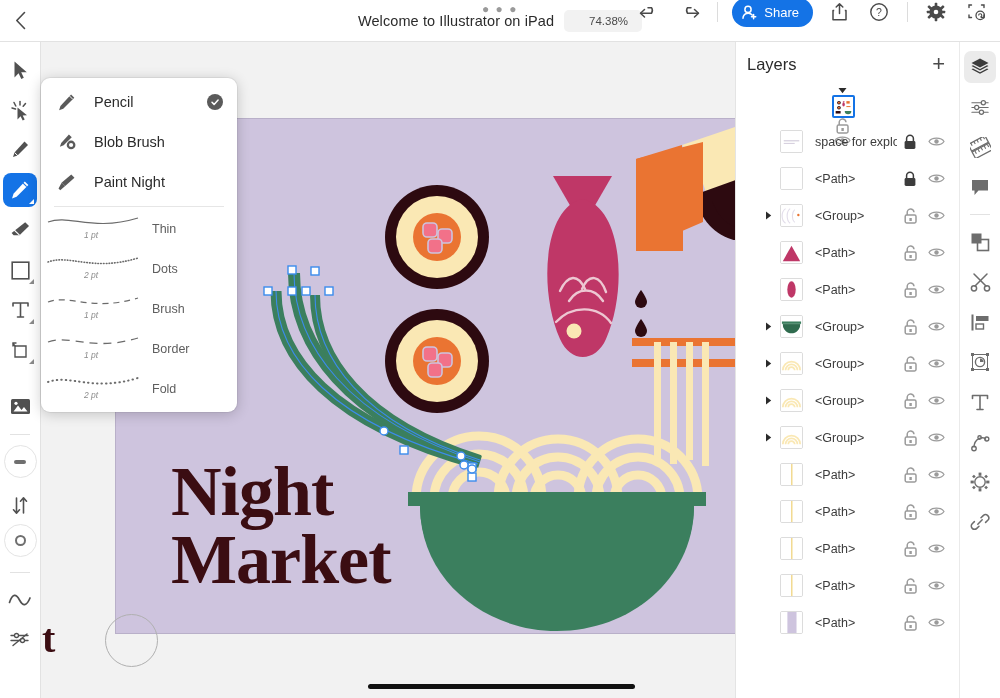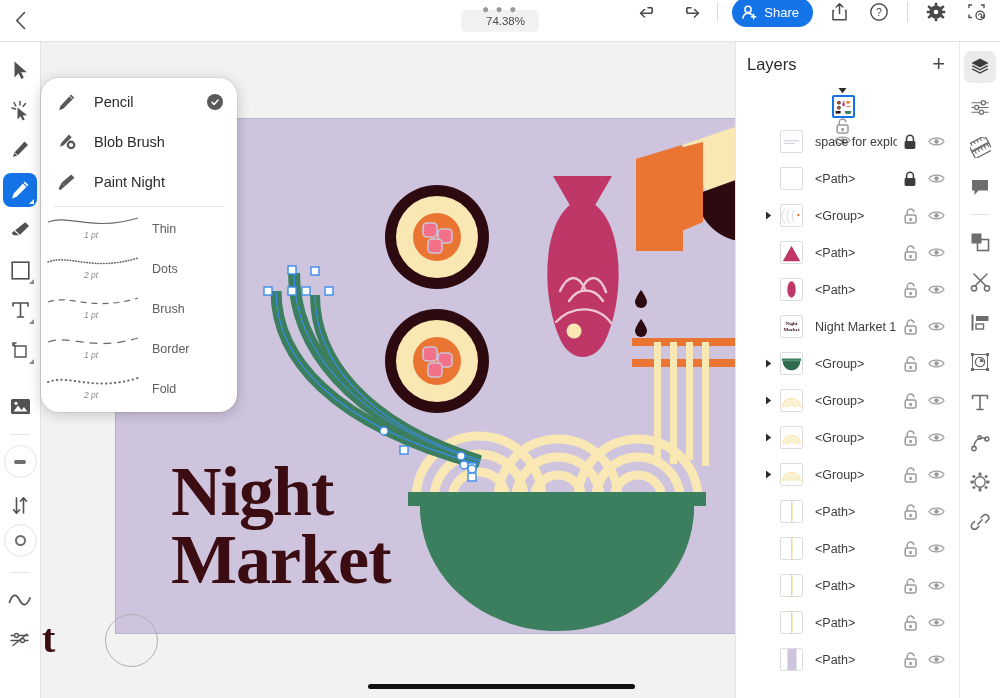--- a/index.html
+++ b/index.html
@@ -105,21 +105,21 @@
     font-size: 40px; line-height: 34px; overflow: hidden;
   }
   .home-indicator {
     position: absolute; left: 327px; bottom: 9px; width: 267px; height: 5px;
     background: #111111; border-radius: 3px;
   }
 
   
   .popover {
     position: absolute; left: 41px; top: 78px; width: 196px; height: 334px;
-    background: #ffffff; border-radius: 18px;
+    background: #ffffff; border-radius: 9px;
     box-shadow: 0 2px 14px rgba(0,0,0,.20), 0 0 0 1px rgba(0,0,0,.05);
     z-index: 40; padding-top: 4px;
   }
   .pop-row {
     height: 40px; display: flex; align-items: center; padding: 0 14px 0 16px;
     cursor: pointer; position: relative;
   }
   .pop-row .pr-icon { width: 30px; display: flex; align-items: center; color: #5a5a5a; }
   .pop-row .pr-label { flex: 1; font-size: 14.5px; color: #2b2b2b; padding-left: 7px; }
   .check-badge {
@@ -199,20 +199,21 @@
 
   <div class="topbar">
     <div class="back-chevron">
       <svg width="11" height="19" viewBox="0 0 11 19">
         <path d="M9.5 1.5 L1.8 9.5 L9.5 17.5" fill="none" stroke="#4a4a4a" stroke-width="1.6" stroke-linecap="round" stroke-linejoin="round"></path>
       </svg>
     </div>
 
     <div class="topbar-center">
       <div class="dots-handle">●&nbsp;●&nbsp;●</div>
+      <div class="doc-title">Welcome to Illustrator on iPad</div>
       <div class="zoom-pill">74.38%</div>
     </div>
 
     <div class="topbar-right">
       <div class="tb-icon">
         <svg width="21" height="17" viewBox="0 0 21 17">
           <path d="M5.5 5.5 L1.5 9.3 L5.5 13" fill="none" stroke="#4a4a4a" stroke-width="1.5" stroke-linecap="round" stroke-linejoin="round"></path>
           <path d="M1.8 9.3 H12.5 a5 5 0 0 0 0-5.6 H9" fill="none" stroke="#4a4a4a" stroke-width="1.5" stroke-linecap="round"></path>
         </svg>
       </div>
@@ -734,43 +735,20 @@
        </svg>
           </span>
           <span class="lr-eye">
             <svg width="17" height="13" viewBox="0 0 17 13">
       <path d="M1 6.5 C3.5 2, 13.5 2, 16 6.5 C13.5 11, 3.5 11, 1 6.5 Z" fill="none" stroke="currentColor" stroke-width="1.2"></path>
       <circle cx="8.5" cy="6.5" r="2.2" fill="currentColor"></circle>
     </svg>
           </span>
         </div>
         <div class="layer-row indent-1">
-          <span class="lr-disc"></span>
-          <span class="lr-thumb">
-            <div class="thumb-mini-txt">
-              <span>Night</span>
-              <span>Market</span>
-            </div>
-          </span>
-          <span class="lr-name">Night Market 1</span>
-          <span class="lr-lock">
-            <svg width="15" height="16" viewBox="0 0 15 16">
-         <path d="M4.2 7 V4.6 a3.4 3.4 0 0 1 6.8 -0.4" fill="none" stroke="currentColor" stroke-width="1.5"></path>
-         <rect x="2.2" y="7" width="10.8" height="8" rx="1.4" fill="none" stroke="currentColor" stroke-width="1.5"></rect>
-         <rect x="6.4" y="10" width="2.4" height="3" fill="currentColor"></rect>
-       </svg>
-          </span>
-          <span class="lr-eye">
-            <svg width="17" height="13" viewBox="0 0 17 13">
-      <path d="M1 6.5 C3.5 2, 13.5 2, 16 6.5 C13.5 11, 3.5 11, 1 6.5 Z" fill="none" stroke="currentColor" stroke-width="1.2"></path>
-      <circle cx="8.5" cy="6.5" r="2.2" fill="currentColor"></circle>
-    </svg>
-          </span>
-        </div>
-        <div class="layer-row indent-1">
           <span class="lr-disc">
             <svg width="9" height="9" viewBox="0 0 9 9">
               <path d="M2 0.5 V8.5 L7.2 4.5 Z" fill="#2b2b2b"></path>
             </svg>
           </span>
           <span class="lr-thumb"><svg width="100%" height="100%" viewBox="0 0 23 23">
         <rect width="23" height="23" fill="#fff"></rect>
         <rect x="1" y="6" width="21" height="2.6" fill="#3b7f5e"></rect>
         <path d="M2 9 H21 A9.5 8.5 0 0 1 2 9 Z" fill="#2f6b4e"></path>
         <path d="M2 9 C2 15, 6.5 19, 11.5 19 C16.5 19, 21 15, 21 9 Z" fill="#2f6b4e"></path>

